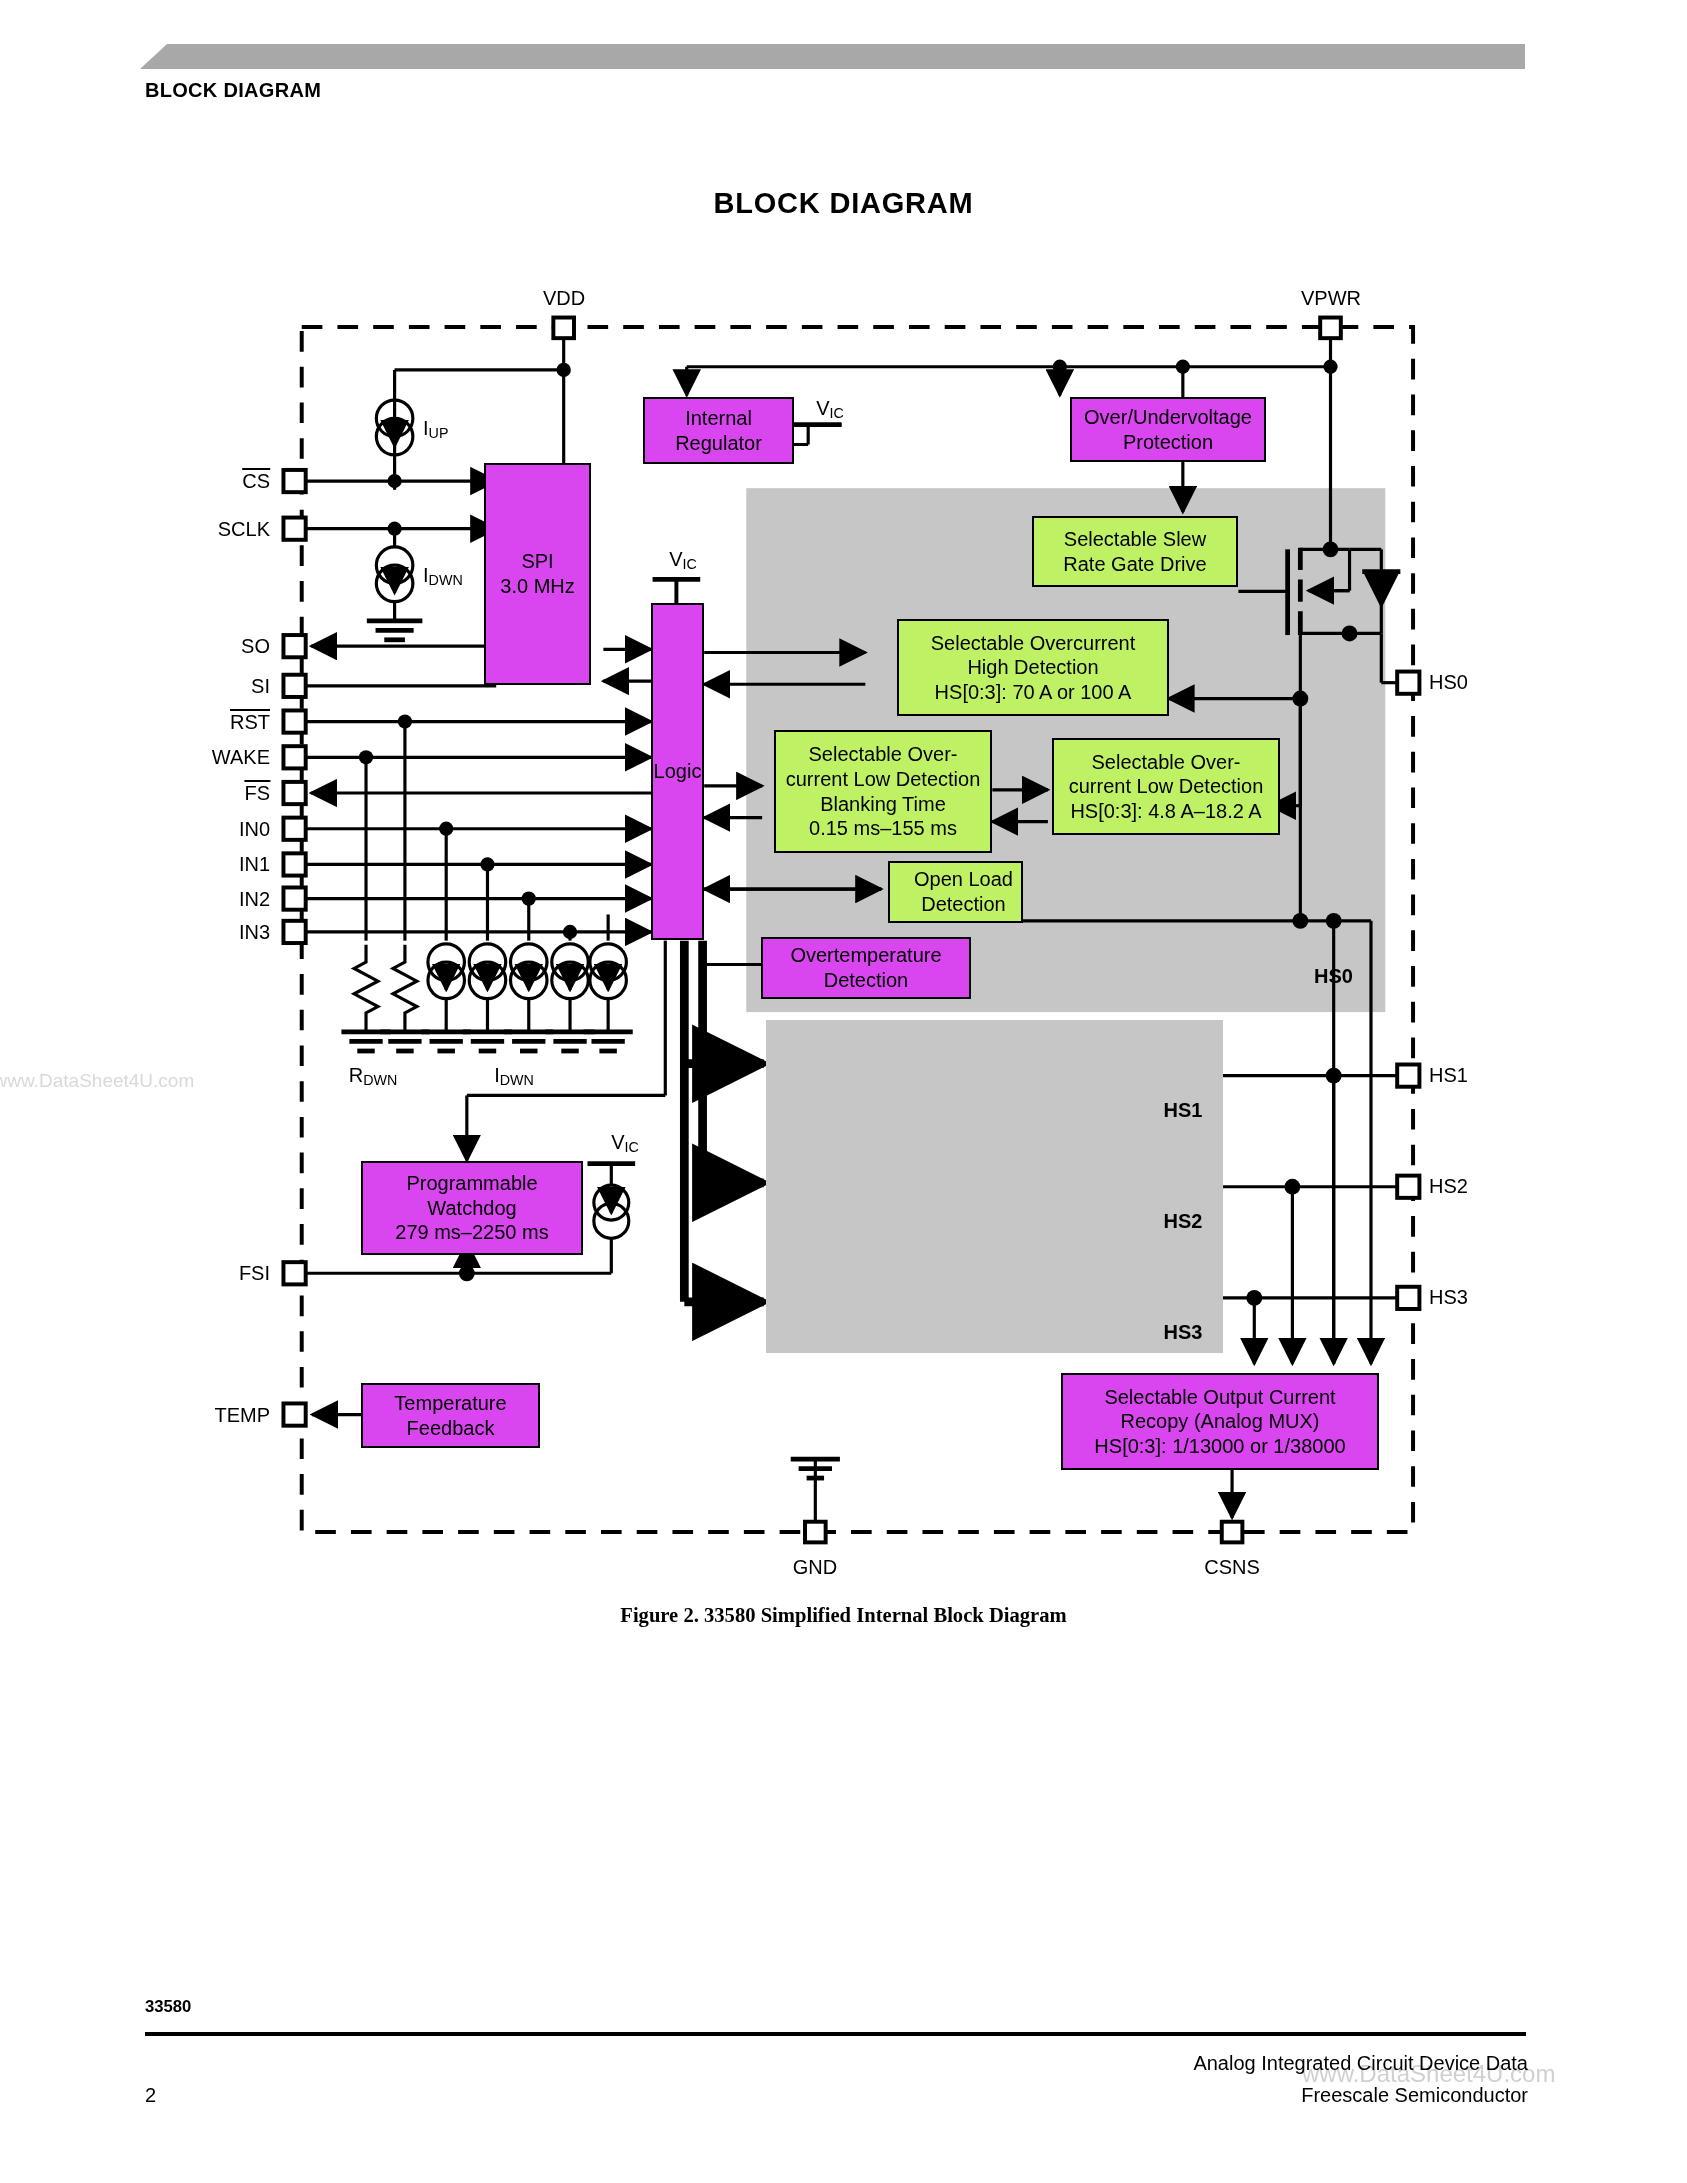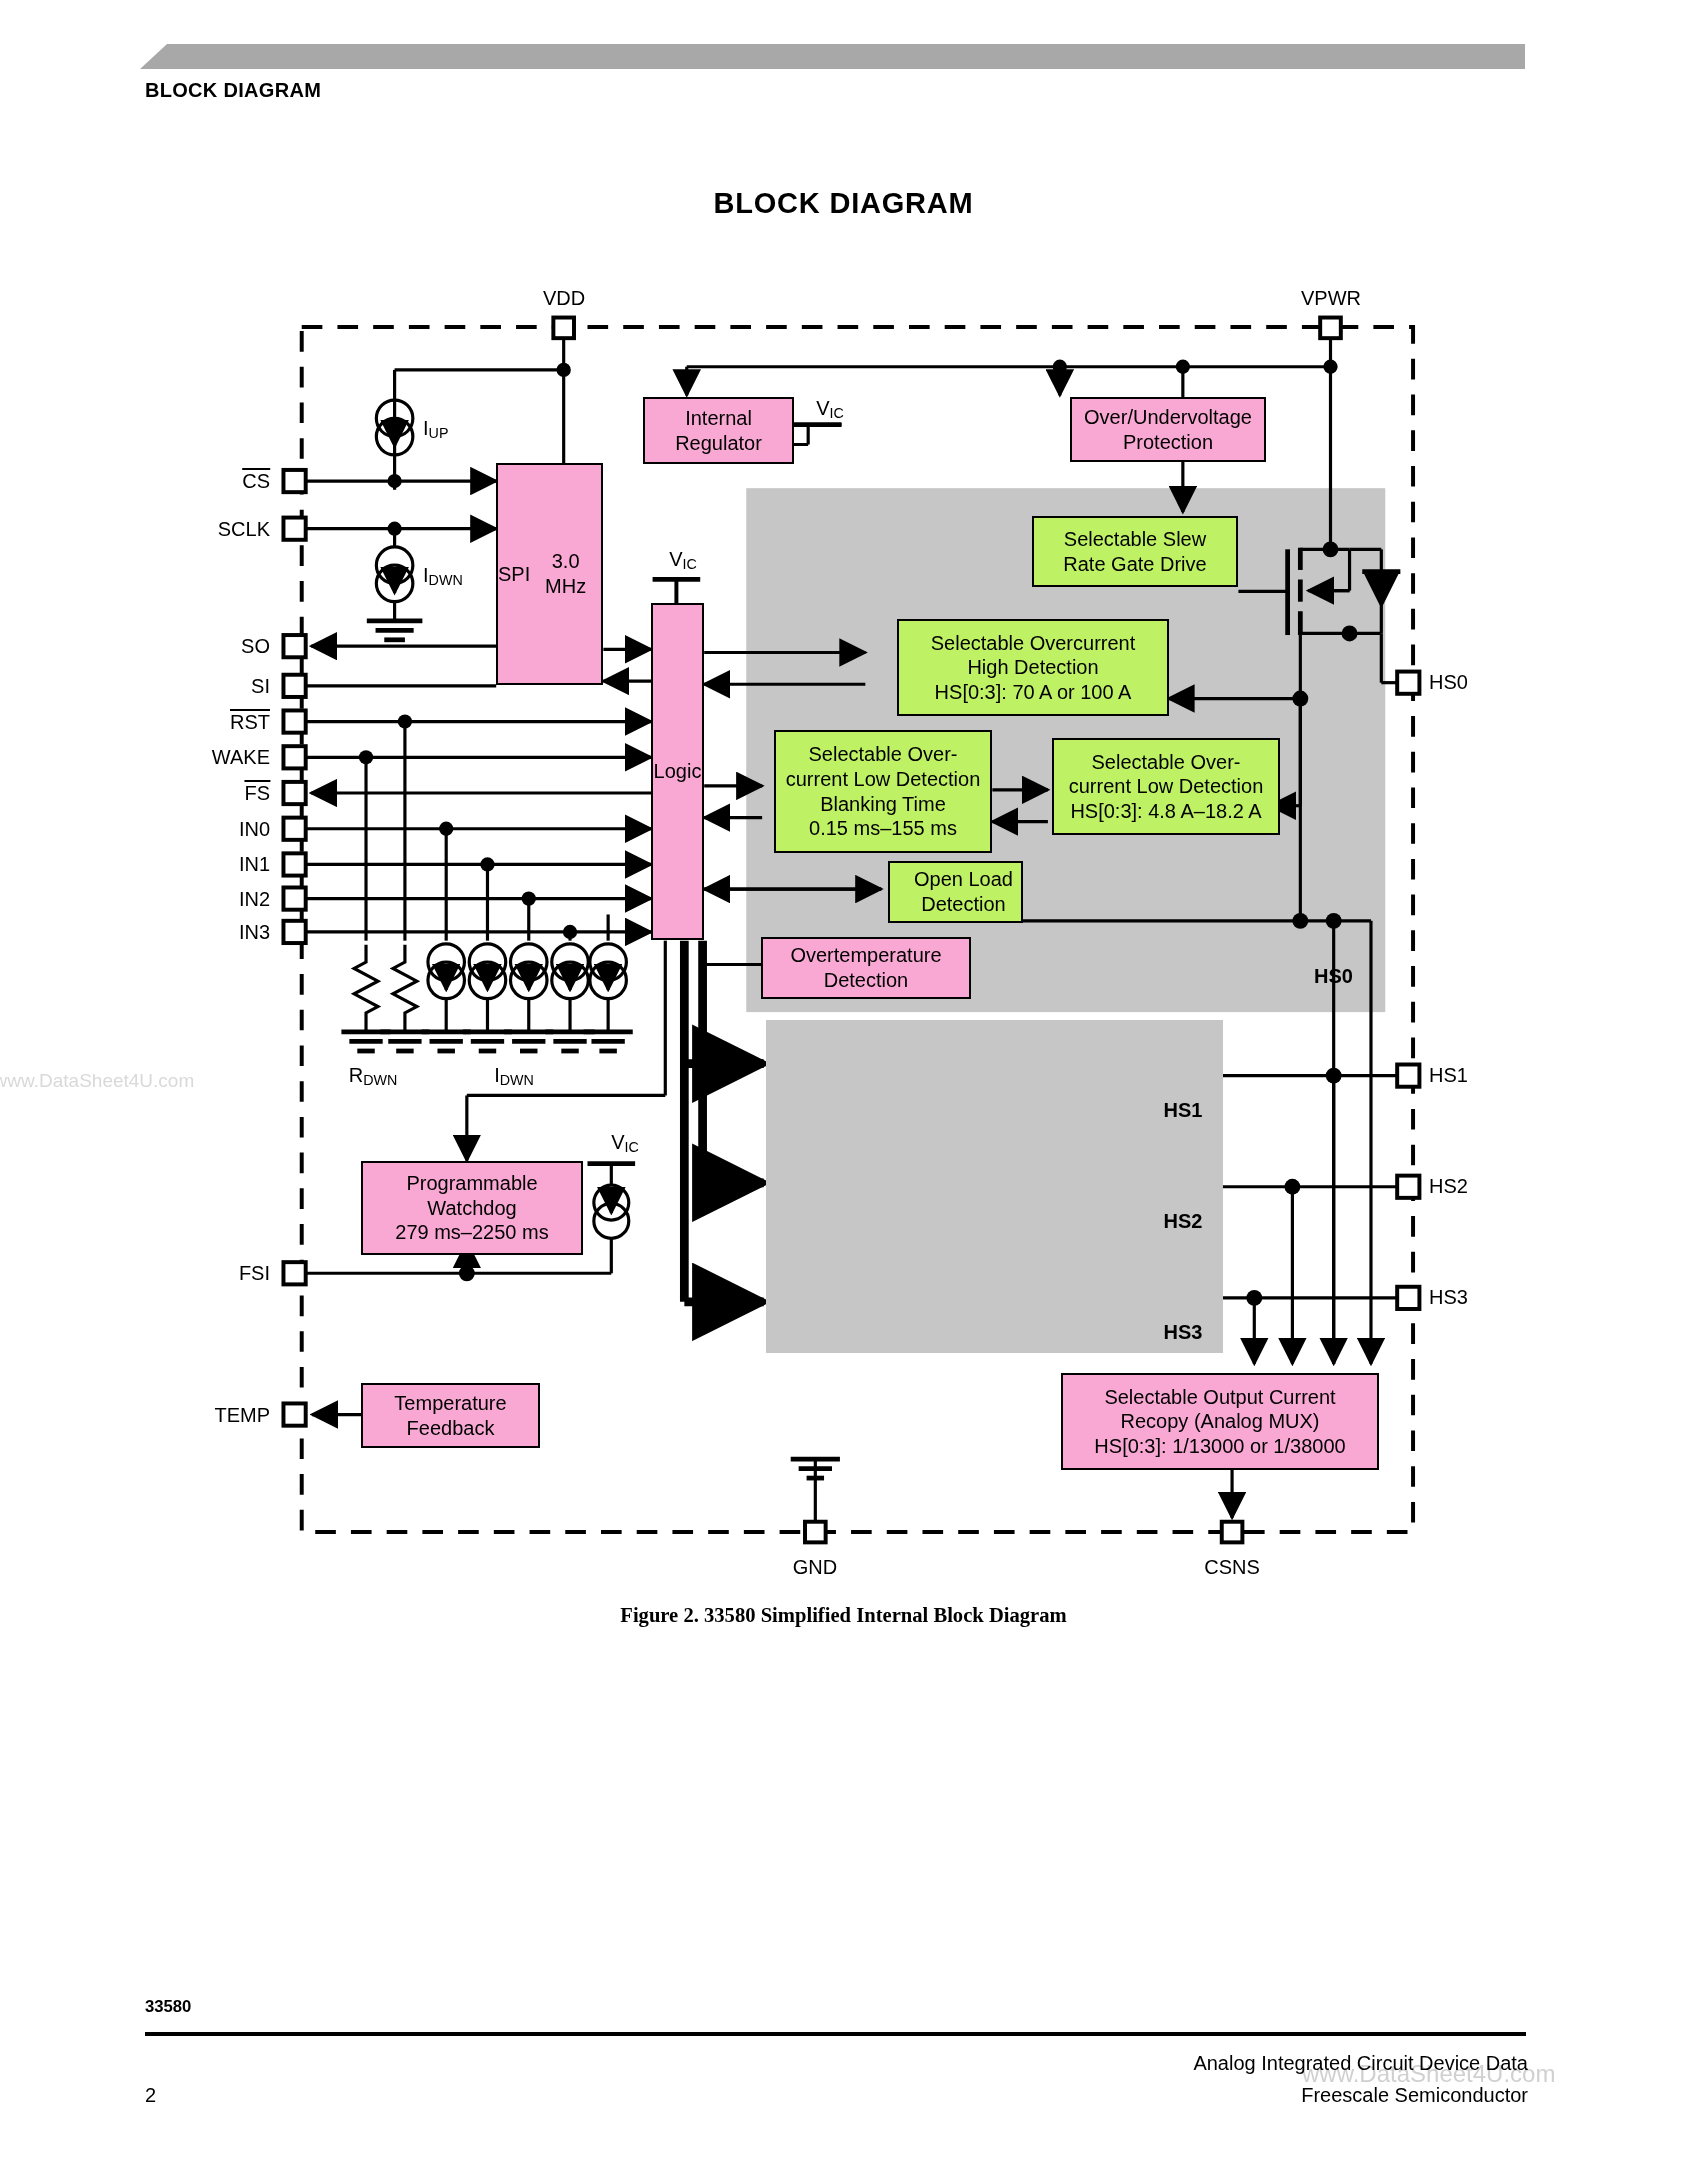--- a/index.html
+++ b/index.html
@@ -27,21 +27,21 @@
   
   .t{position:absolute;font-size:20px;line-height:23px;white-space:nowrap;}
   .t.c{transform:translateX(-50%);text-align:center;}
   .t.r{transform:translateX(-100%);text-align:right;}
   .bold{font-weight:bold;}
   .sub{font-size:14.3px;vertical-align:-3.2px;}
   .ovl{position:relative;display:inline-block;}
   .ovl:before{content:"";position:absolute;left:0;right:0;top:-2.4px;height:2px;background:#000;}
 
   
-  .box{position:absolute;border:2.4px solid #000;background:#f9a8d4;
+  .box{position:absolute;border:2.4px solid #000;background:#d946ef;
        display:flex;align-items:center;justify-content:center;text-align:center;
        font-size:20px;line-height:24.6px;box-sizing:border-box;}
   .box.gray{background:#bef264;}
   .hsband{position:absolute;background:#c6c6c6;display:flex;align-items:flex-end;
           justify-content:flex-end;box-sizing:border-box;padding:0 20.6px 9.5px 0;
           font-size:20px;font-weight:bold;}
 
   
   .caption{position:absolute;left:0;top:1604px;width:1687px;text-align:center;
     font-size:20.6px;font-weight:bold;font-family:Liberation Serif, serif;}
@@ -340,21 +340,21 @@
     <div class="hsband" style="left:766px;top:1020px;width:457px;height:111px;">
       <span>HS1</span>
     </div>
     <div class="hsband" style="left:766px;top:1131px;width:457px;height:111px;">
       <span>HS2</span>
     </div>
     <div class="hsband" style="left:766px;top:1242px;width:457px;height:111px;">
       <span>HS3</span>
     </div>
 
-    <div class="box" style="left:496px;top:463px;width:107px;height:222px;">
+    <div class="box" style="left:484px;top:463px;width:107px;height:222px;flex-direction:column;">
       <span>SPI</span>
       <span>3.0 MHz</span>
     </div>
 
     <div class="box" style="left:651px;top:603px;width:53px;height:337px;">
       <span>Logic</span>
     </div>
 
     <div class="box" style="left:643px;top:397px;width:151px;height:67px;flex-direction:column;">
       <span>Internal</span>

